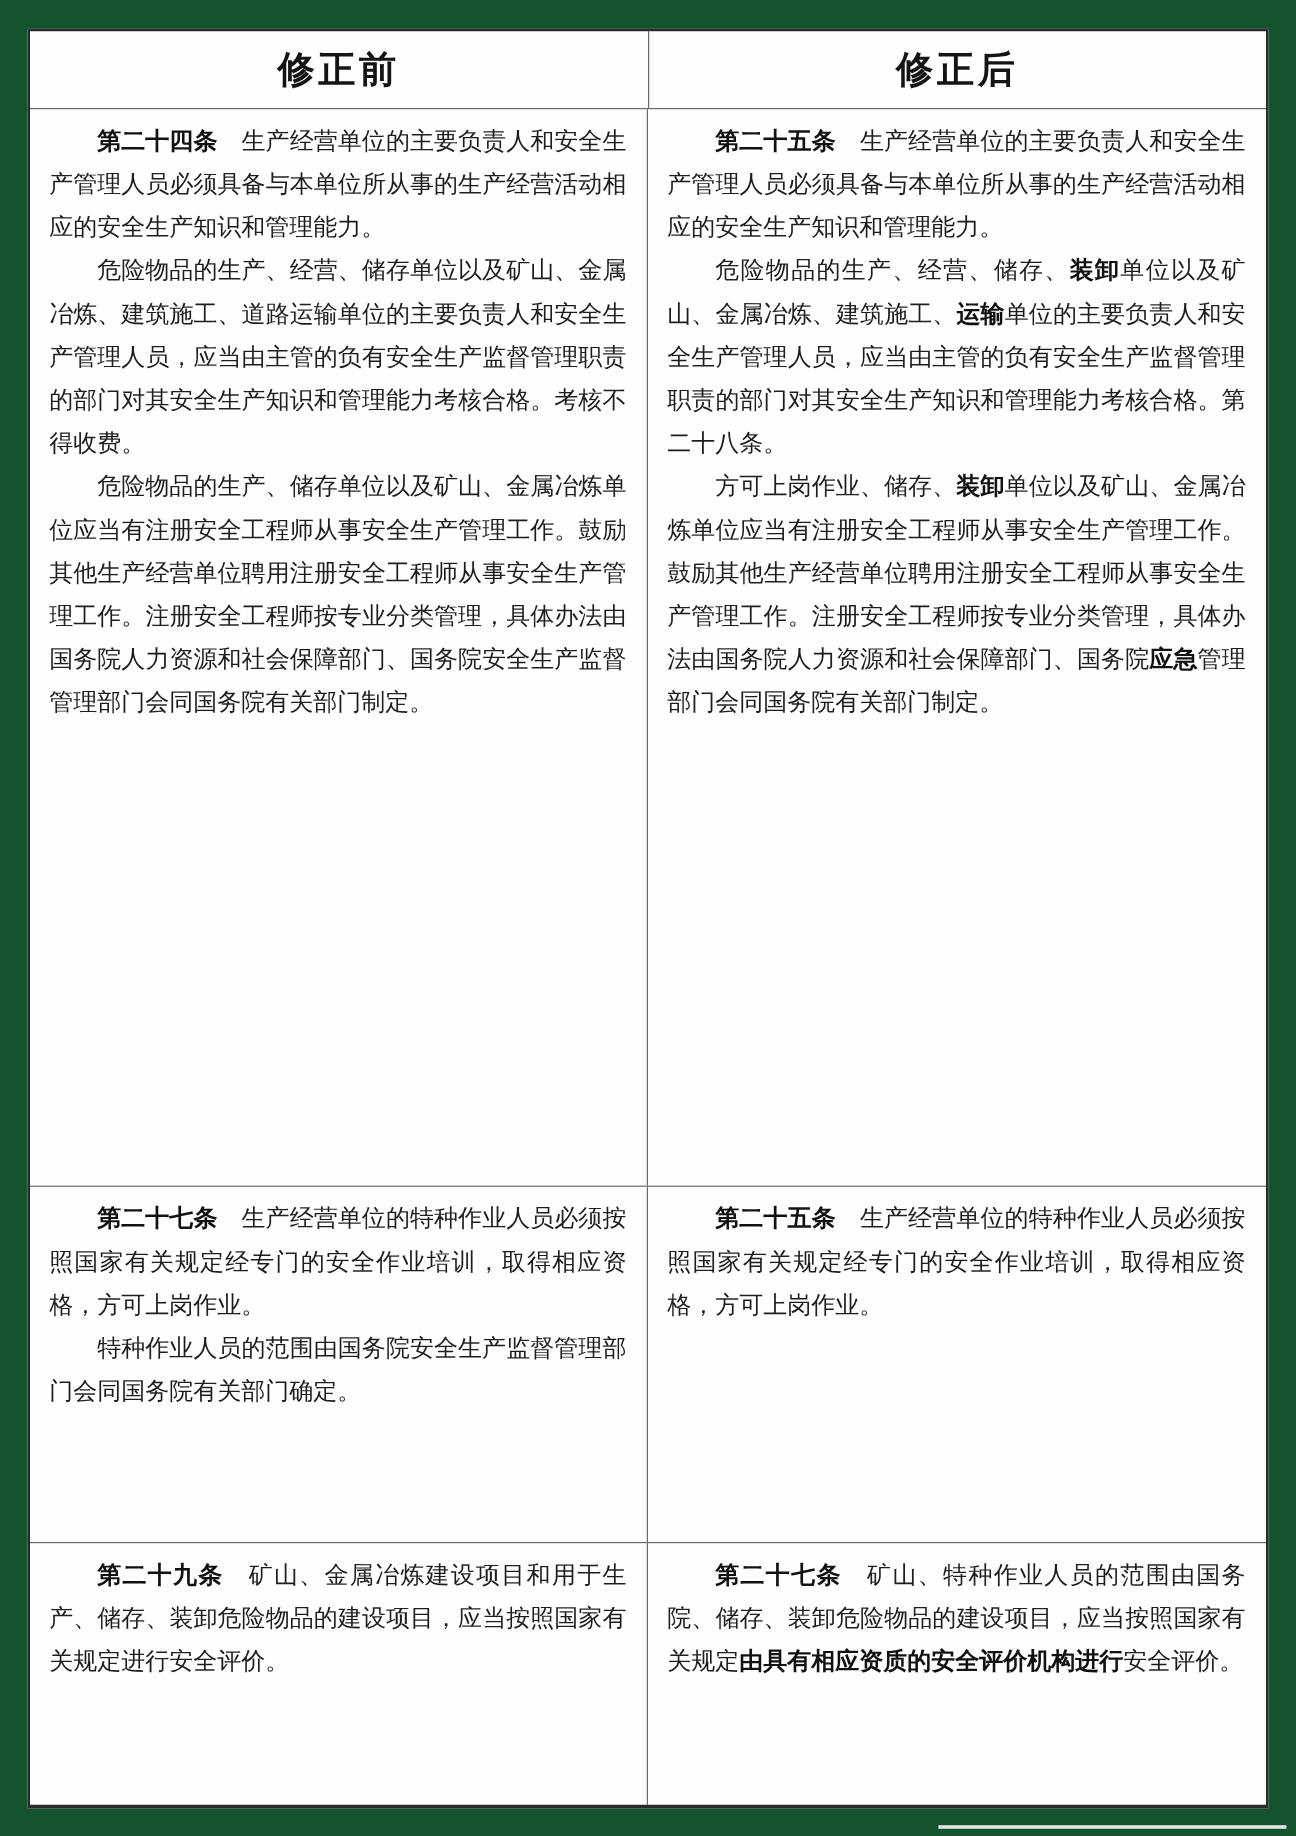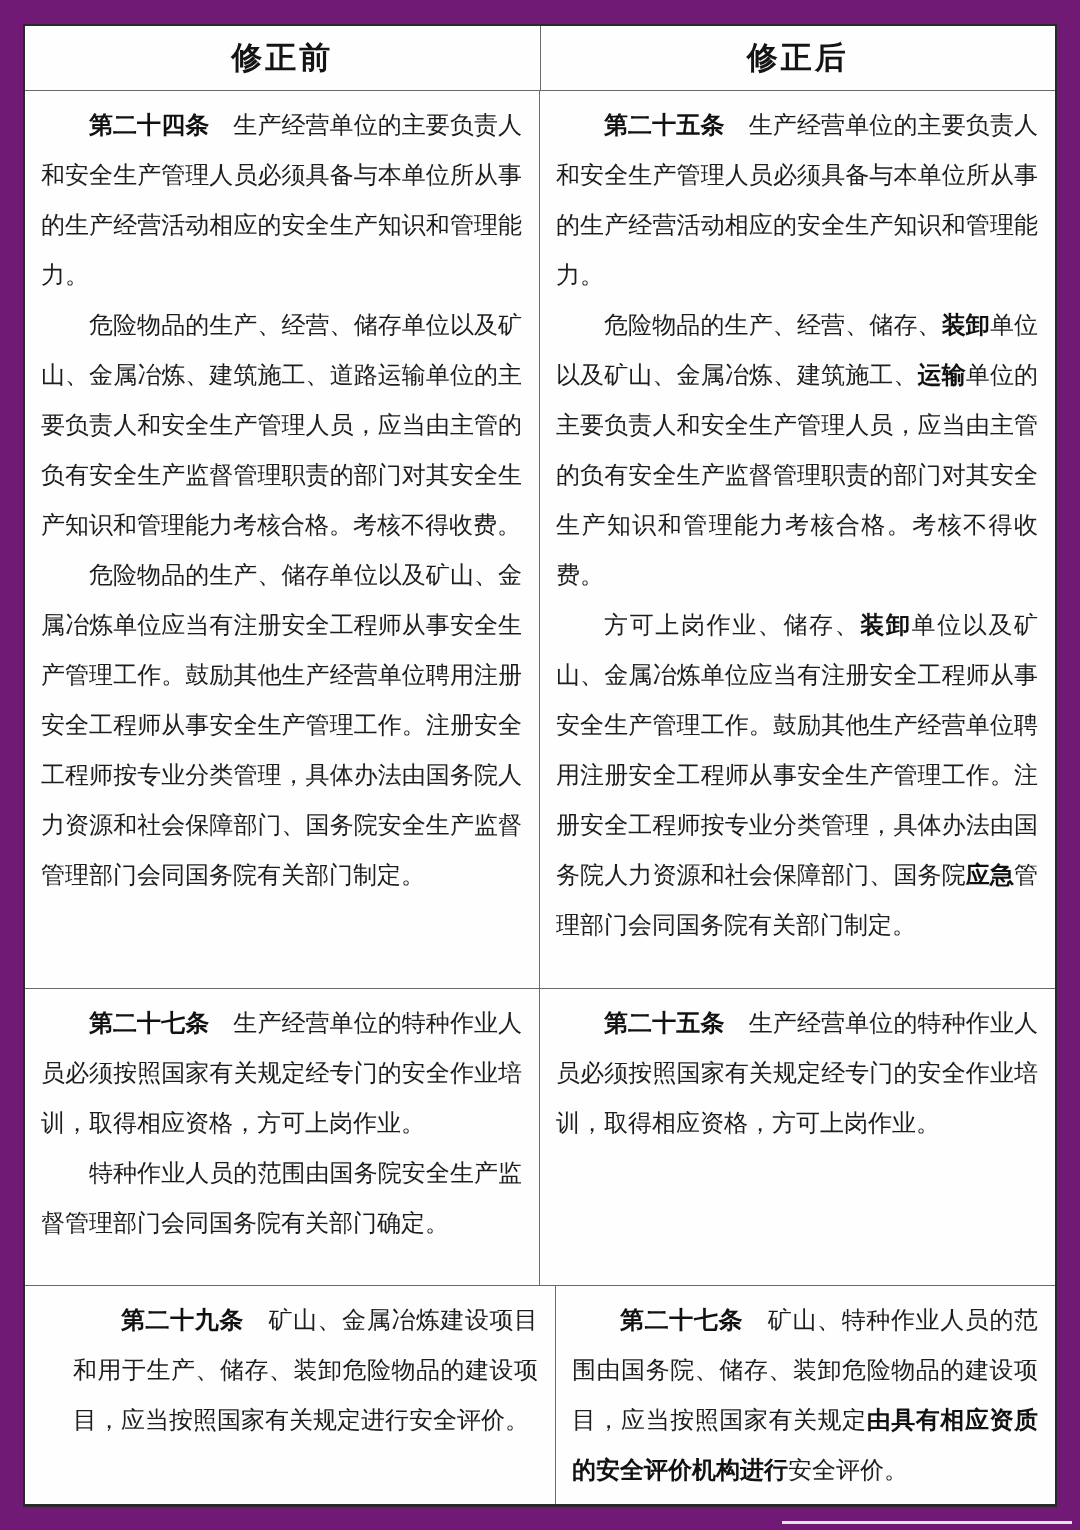--- a/index.html
+++ b/index.html
@@ -1,20 +1,20 @@
 <!DOCTYPE html>
 <html><head>
 <meta charset="utf-8">
 <style>
   html, body { margin: 0; padding: 0; background: #ffffff; }
   .page {
     position: relative;
     width: 1080px;
     height: 1530px;
-    background: #701a75;
+    background: #14532d;
     font-family: "Liberation Serif", serif;
     overflow: hidden;
   }
   .cmp-table {
     position: absolute;
     left: 23px;
     top: 24px;
     width: 1034px;
     box-sizing: border-box;
     border: 2px solid #2a2a2a;
@@ -35,30 +35,30 @@
     font-weight: 700;
     font-size: 31px;
     letter-spacing: 3px;
     color: #141414;
   }
   .vline { border-right: 1px solid #6a6a6a; }
   .brow {
     display: flex;
     border-bottom: 1px solid #6a6a6a;
   }
-  .brow:last-child { border-bottom: none; padding-left: 32px; }
+  .brow:last-child { border-bottom: none; }
   .row-0 { min-height: 897px; }
   .row-1 { min-height: 296px; justify-content: space-between; }
   .row-2 { min-height: 218px; }
   .bcell {
     flex: 1 1 50%;
     box-sizing: border-box;
     padding: 9px 17px 9px 16px;
-    font-size: 24px;
-    line-height: 50px;
+    font-size: 20px;
+    line-height: 36px;
     color: #1d1d1d;
     text-align: justify;
     text-justify: inter-character;
   }
   .bcell p { margin: 0; text-indent: 2em; }
   .b {
     font-weight: 700;
     font-family: "Liberation Sans", sans-serif;
     color: #111111;
   }
@@ -82,21 +82,21 @@
     </div>
     <div id="rows">
         <div class="brow row-0">
           <div class="bcell vline">
             <p><span class="b">第二十四条</span><span>　生产经营单位的主要负责人和安全生产管理人员必须具备与本单位所从事的生产经营活动相应的安全生产知识和管理能力。</span></p>
             <p><span>危险物品的生产、经营、储存单位以及矿山、金属冶炼、建筑施工、道路运输单位的主要负责人和安全生产管理人员，应当由主管的负有安全生产监督管理职责的部门对其安全生产知识和管理能力考核合格。考核不得收费。</span></p>
             <p><span>危险物品的生产、储存单位以及矿山、金属冶炼单位应当有注册安全工程师从事安全生产管理工作。鼓励其他生产经营单位聘用注册安全工程师从事安全生产管理工作。注册安全工程师按专业分类管理，具体办法由国务院人力资源和社会保障部门、国务院安全生产监督管理部门会同国务院有关部门制定。</span></p>
           </div>
           <div class="bcell">
             <p><span class="b">第二十五条</span><span>　生产经营单位的主要负责人和安全生产管理人员必须具备与本单位所从事的生产经营活动相应的安全生产知识和管理能力。</span></p>
-            <p><span>危险物品的生产、经营、储存、</span><span class="b">装卸</span><span>单位以及矿山、金属冶炼、建筑施工、</span><span class="b">运输</span><span>单位的主要负责人和安全生产管理人员，应当由主管的负有安全生产监督管理职责的部门对其安全生产知识和管理能力考核合格。考核不得收费。</span></p>
+            <p><span>危险物品的生产、经营、储存、</span><span class="b">装卸</span><span>单位以及矿山、金属冶炼、建筑施工、</span><span class="b">运输</span><span>单位的主要负责人和安全生产管理人员，应当由主管的负有安全生产监督管理职责的部门对其安全生产知识和管理能力考核合格。第二十八条。</span></p>
             <p><span>方可上岗作业、储存、</span><span class="b">装卸</span><span>单位以及矿山、金属冶炼单位应当有注册安全工程师从事安全生产管理工作。鼓励其他生产经营单位聘用注册安全工程师从事安全生产管理工作。注册安全工程师按专业分类管理，具体办法由国务院人力资源和社会保障部门、国务院</span><span class="b">应急</span><span>管理部门会同国务院有关部门制定。</span></p>
           </div>
         </div>
         <div class="brow row-1">
           <div class="bcell vline">
             <p><span class="b">第二十七条</span><span>　生产经营单位的特种作业人员必须按照国家有关规定经专门的安全作业培训，取得相应资格，方可上岗作业。</span></p>
             <p><span>特种作业人员的范围由国务院安全生产监督管理部门会同国务院有关部门确定。</span></p>
           </div>
           <div class="bcell">
             <p><span class="b">第二十五条</span><span>　生产经营单位的特种作业人员必须按照国家有关规定经专门的安全作业培训，取得相应资格，方可上岗作业。</span></p>

